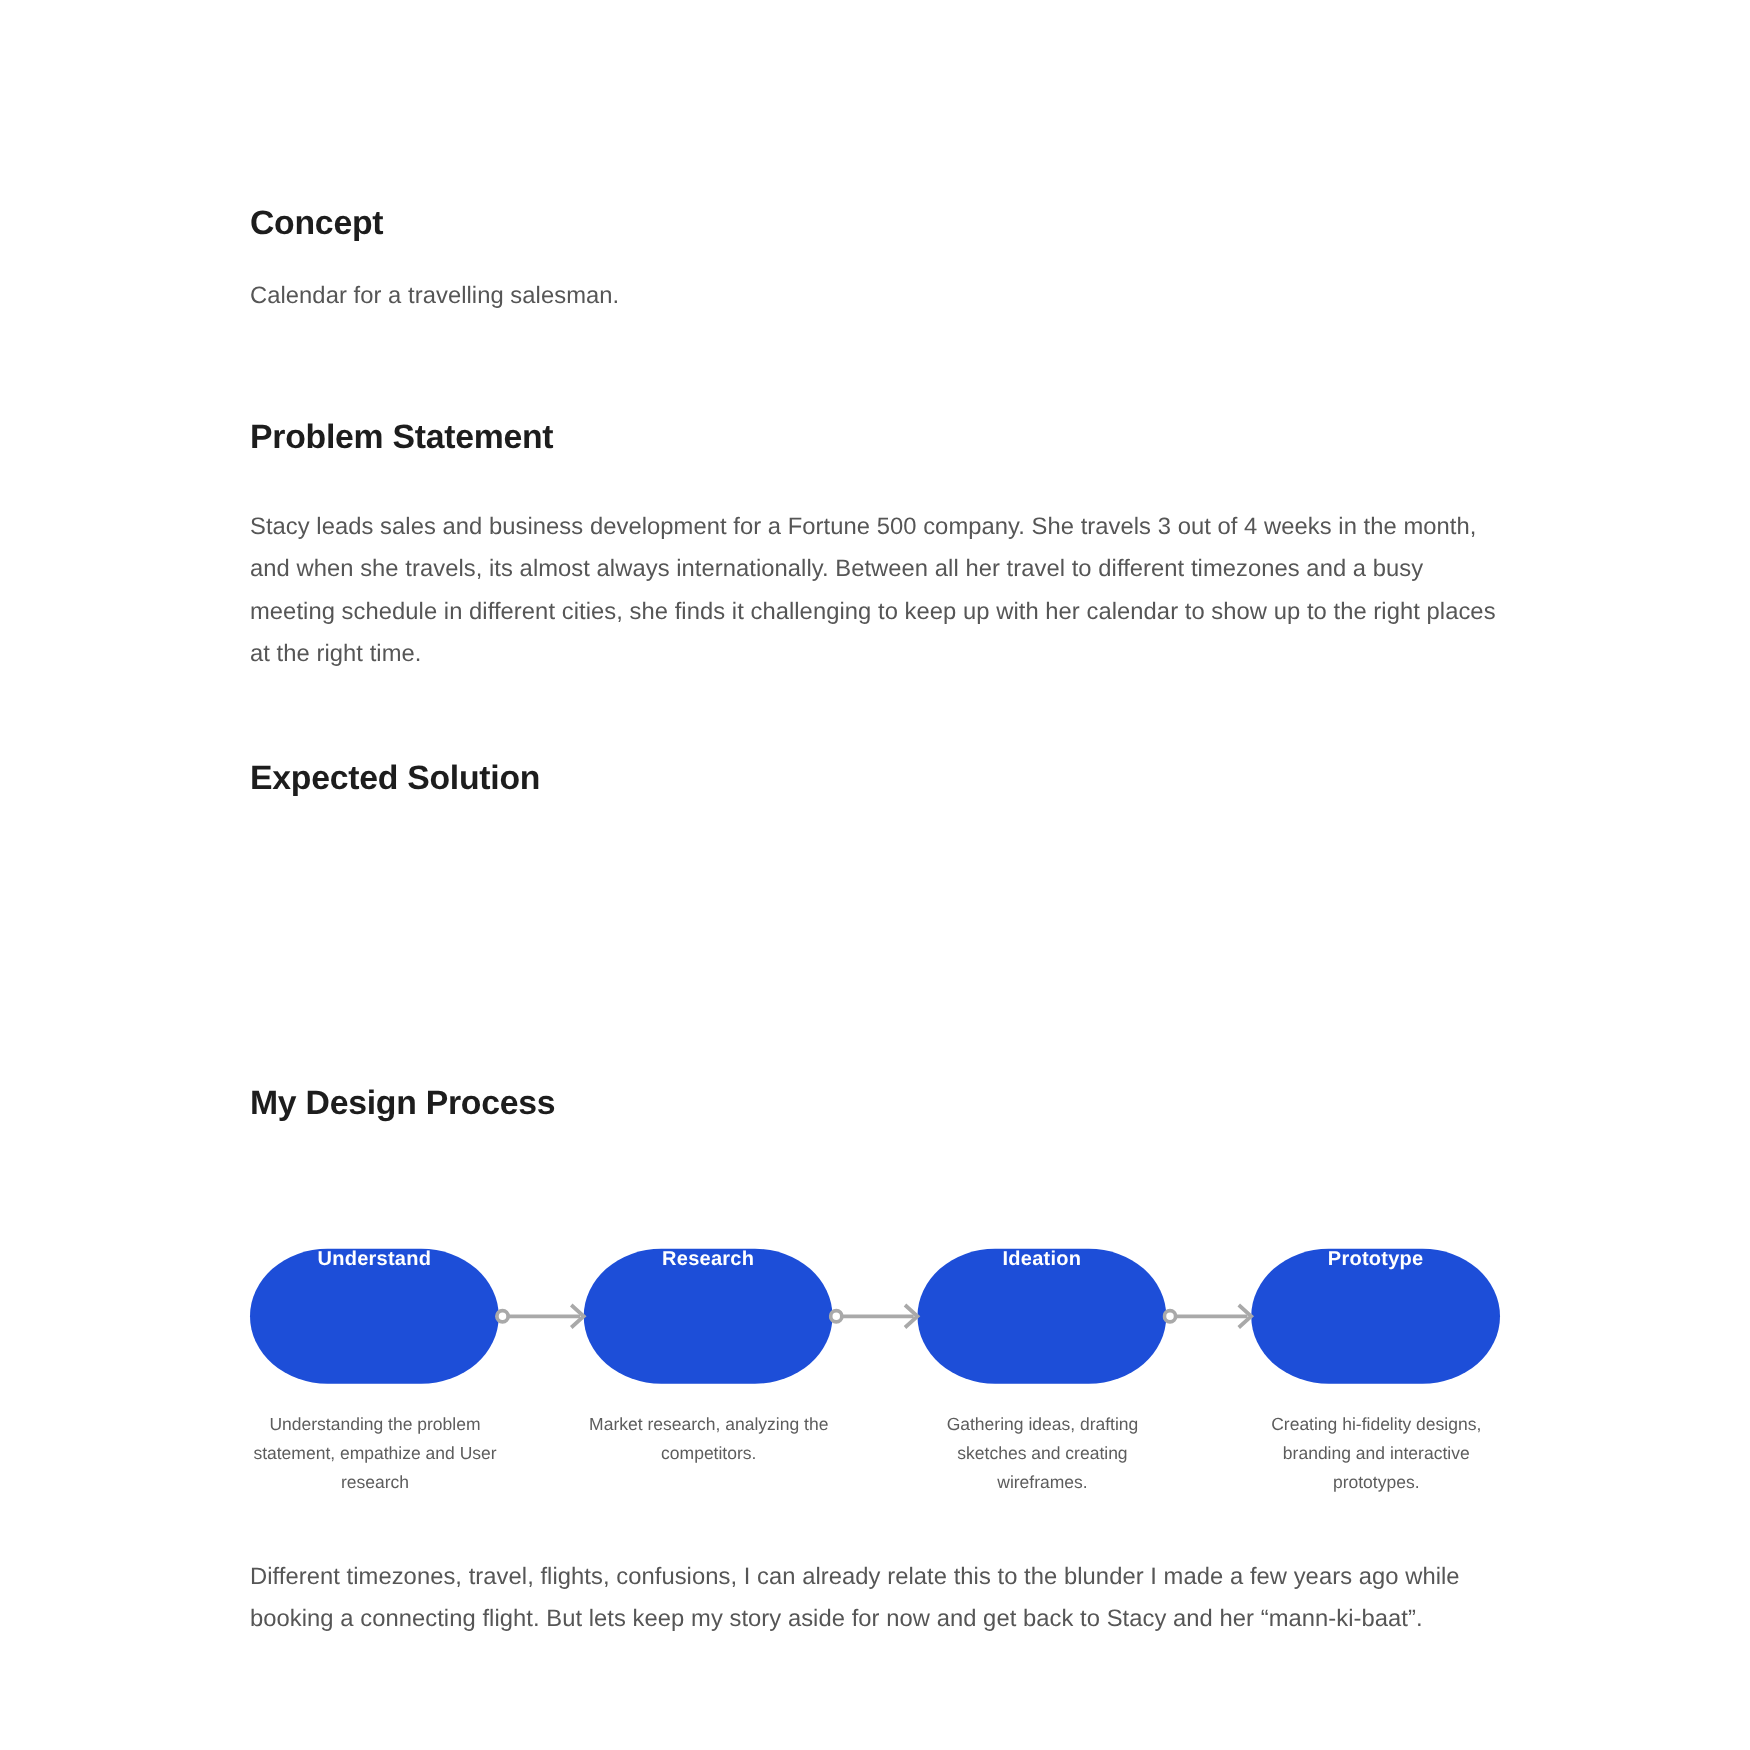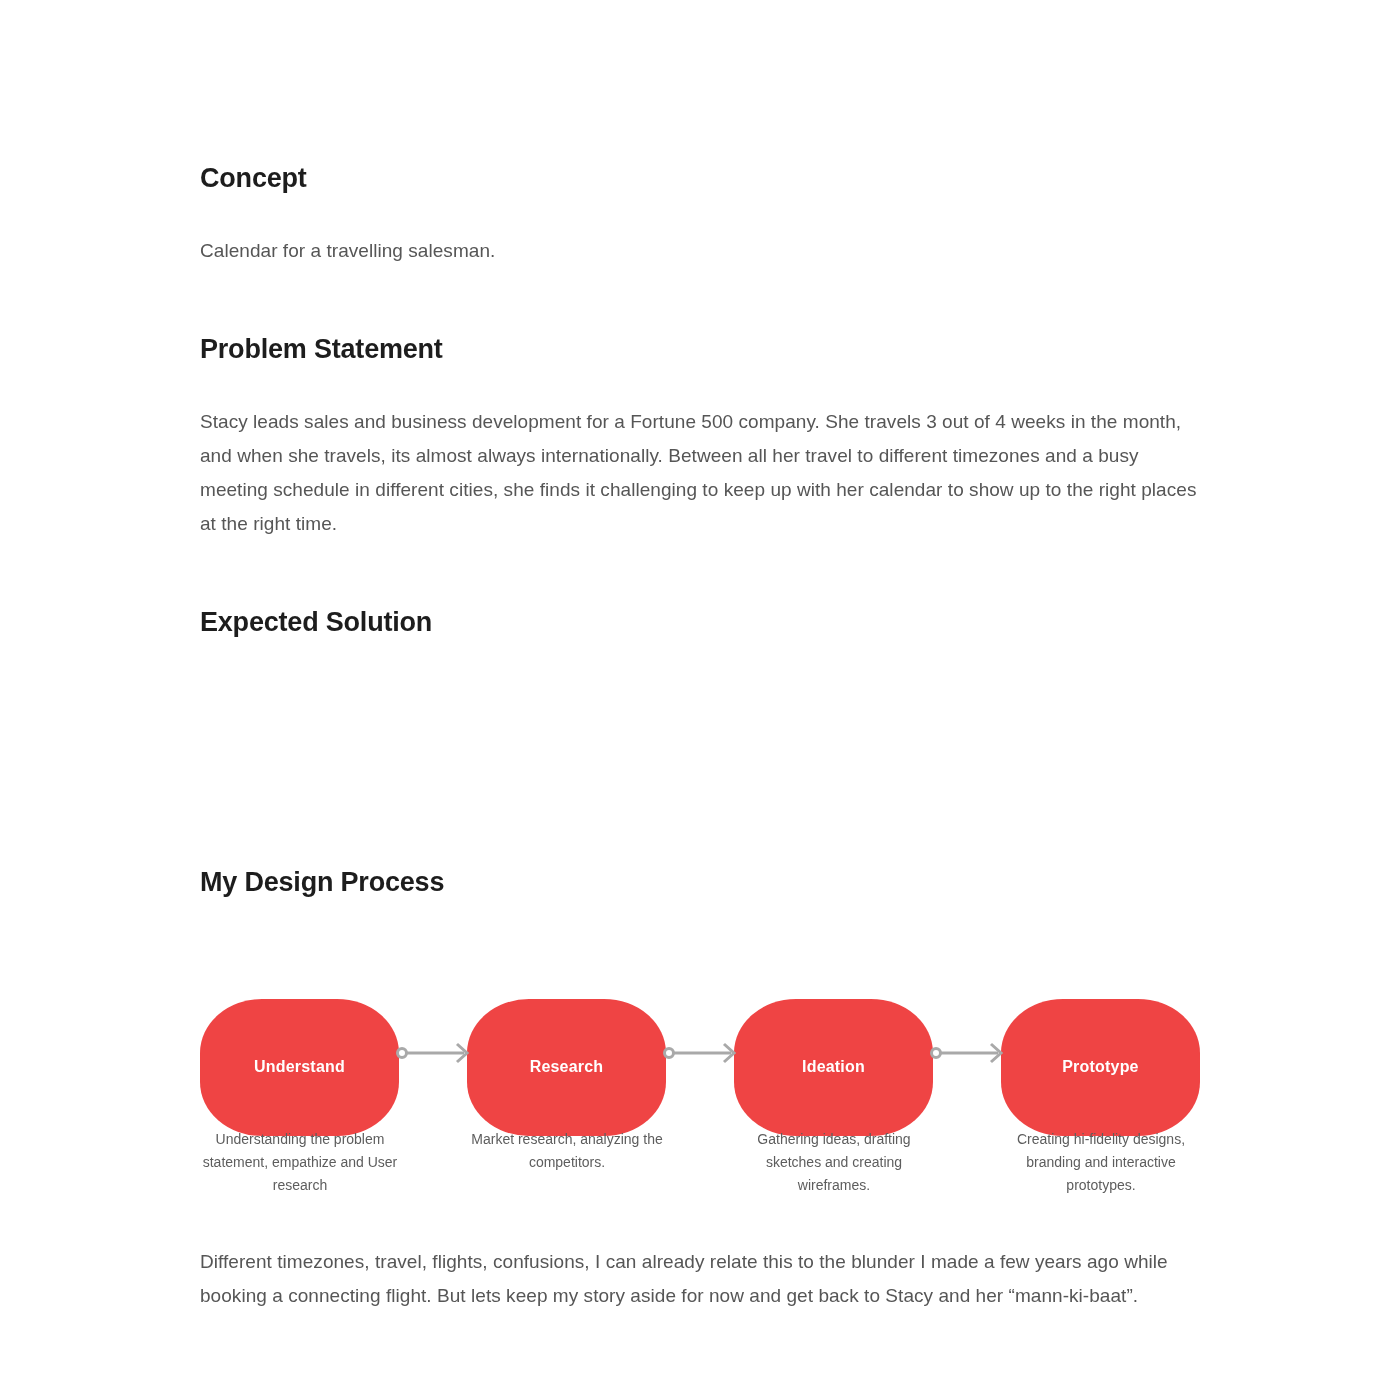--- a/index.html
+++ b/index.html
@@ -40,21 +40,21 @@
   .body-text {
     font-size: 19px;
     font-weight: 400;
     color: #565656;
     line-height: 34px;
     margin: 0;
     letter-spacing: 0.05px;
   }
 
   #section-concept        { position: absolute; left: 200px; top: 162px;  }
-  #section-concept .body-text  { margin-top: 38px; }
+  #section-concept .body-text  { margin-top: 24px; }
 
   #section-problem        { position: absolute; left: 200px; top: 333px;  }
   #section-problem .body-text  { margin-top: 38px; width: 1000px; }
 
   #section-solution       { position: absolute; left: 200px; top: 606px;  }
   #section-solution .body-text { margin-top: 26px; width: 1000px; }
 
   #section-process        { position: absolute; left: 200px; top: 866px;  }
 
   #section-closing        { position: absolute; left: 200px; top: 1245px; }
@@ -73,25 +73,24 @@
     left: 0;
     top: 99px;
     width: 1000px;
     height: 108px;
   }
 
   .node {
     position: absolute;
     top: 0;
     width: 199px;
-    height: 137px;
-    background: #ef4444;
+    height: 108px;
+    background: #1d4ed8;
     border-radius: 62px / 54px;
     display: flex;
-    align-items: center;
     justify-content: center;
     box-sizing: border-box;
   }
   .node-label {
     font-size: 16px;
     font-weight: 700;
     color: #ffffff;
     letter-spacing: 0.2px;
     text-align: center;
   }

